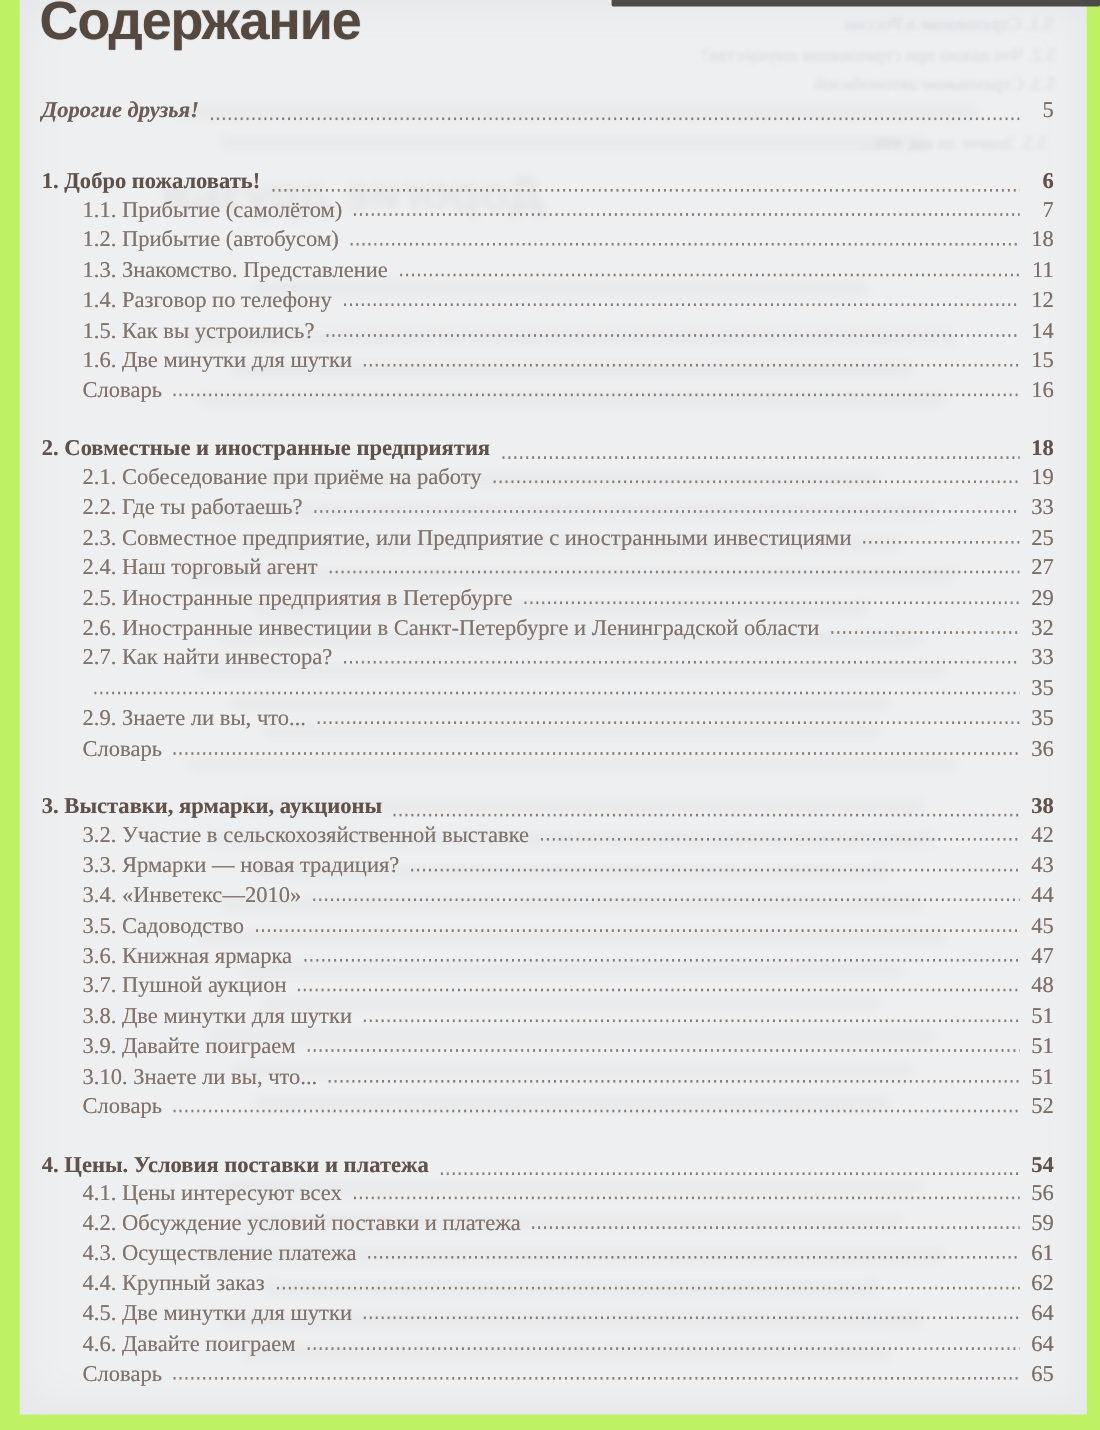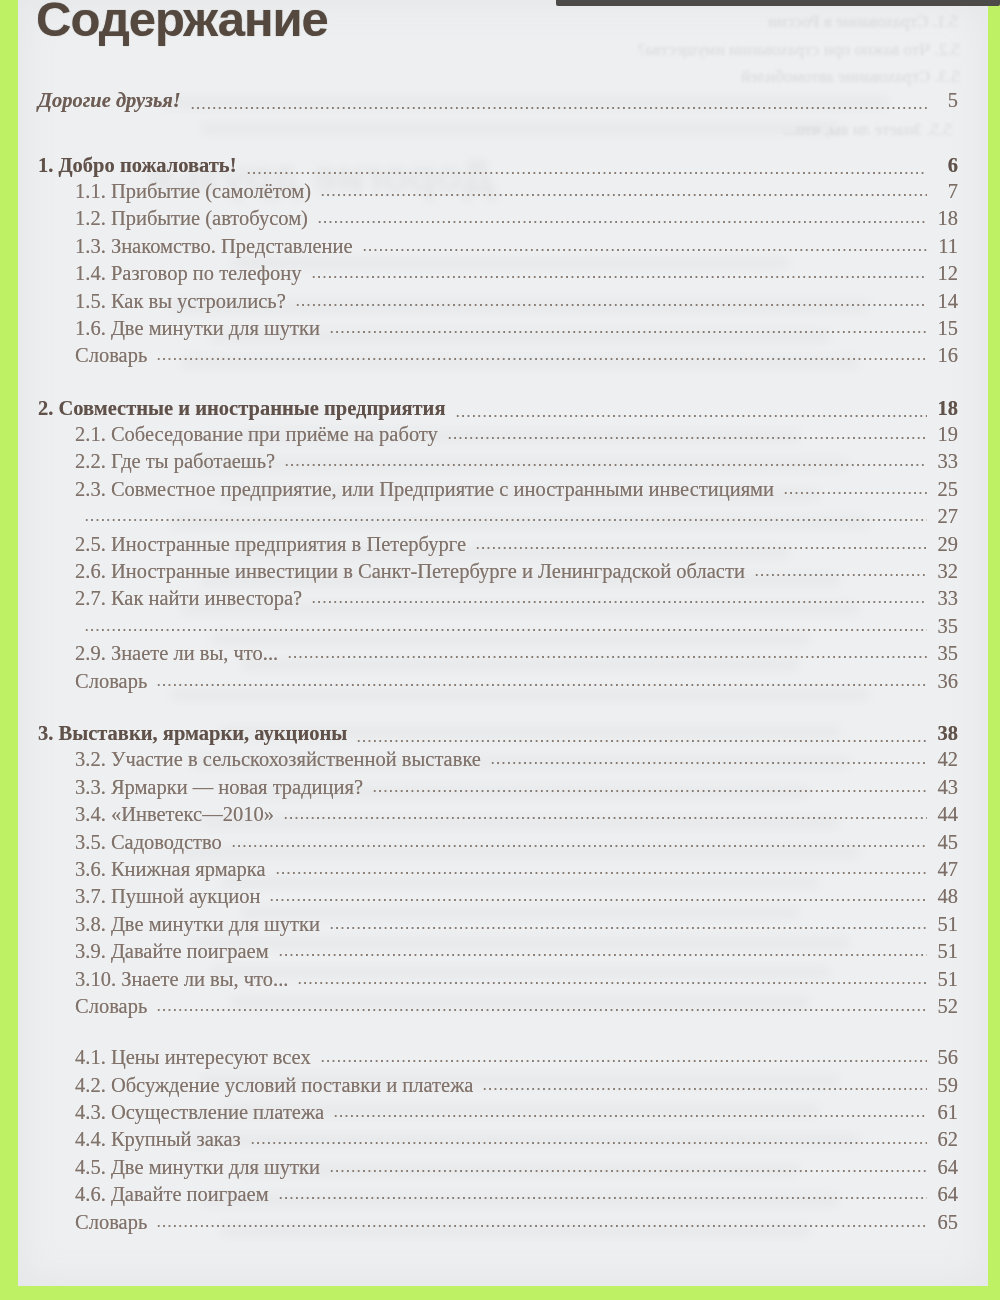--- a/index.html
+++ b/index.html
@@ -185,20 +185,21 @@
           <span class="lbl">2.2. Где ты работаешь?</span>
           <span class="dots"></span>
           <span class="pg">33</span>
         </div>
         <div class="row item">
           <span class="lbl">2.3. Совместное предприятие, или Предприятие с иностранными инвестициями</span>
           <span class="dots"></span>
           <span class="pg">25</span>
         </div>
         <div class="row item">
+          <span class="lbl">2.4. Наш торговый агент</span>
           <span class="dots"></span>
           <span class="pg">27</span>
         </div>
         <div class="row item">
           <span class="lbl">2.5. Иностранные предприятия в Петербурге</span>
           <span class="dots"></span>
           <span class="pg">29</span>
         </div>
         <div class="row item">
           <span class="lbl">2.6. Иностранные инвестиции в Санкт-Петербурге и Ленинградской области</span>
@@ -276,20 +277,25 @@
           <span class="dots"></span>
           <span class="pg">51</span>
         </div>
         <div class="row item">
           <span class="lbl">Словарь</span>
           <span class="dots"></span>
           <span class="pg">52</span>
         </div>
       </div>
       <div class="section">
+        <div class="row header">
+          <span class="lbl">4. Цены. Условия поставки и платежа</span>
+          <span class="dots"></span>
+          <span class="pg">54</span>
+        </div>
         <div class="row item">
           <span class="lbl">4.1. Цены интересуют всех</span>
           <span class="dots"></span>
           <span class="pg">56</span>
         </div>
         <div class="row item">
           <span class="lbl">4.2. Обсуждение условий поставки и платежа</span>
           <span class="dots"></span>
           <span class="pg">59</span>
         </div>

